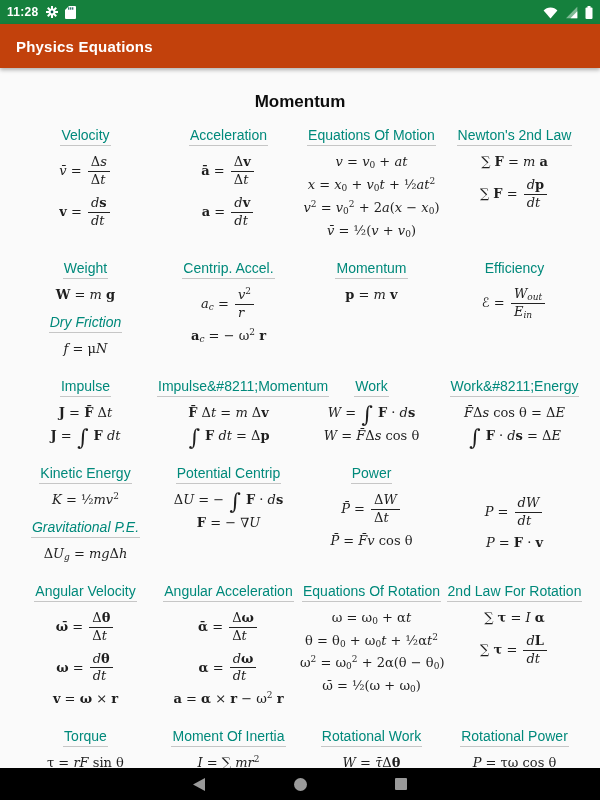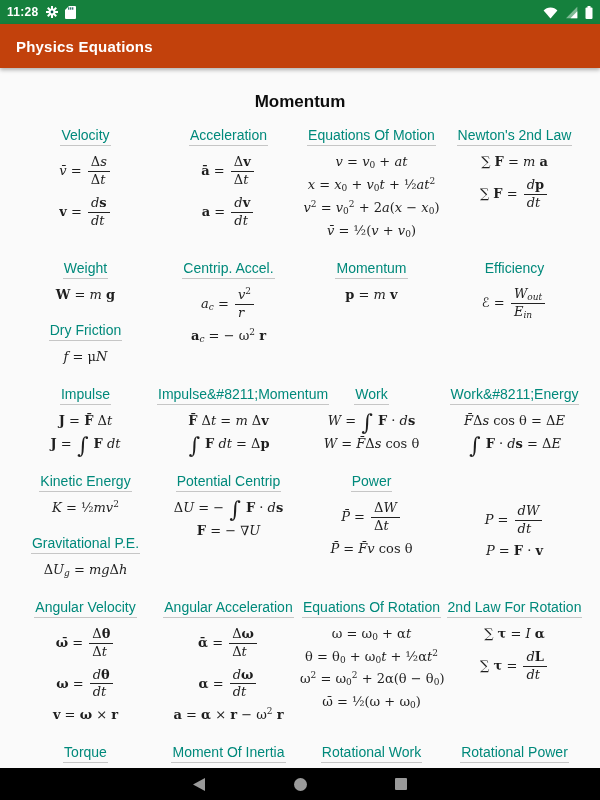--- a/index.html
+++ b/index.html
@@ -36,21 +36,21 @@
     display:grid; grid-template-columns:repeat(4,1fr);
     align-items:start; margin-bottom:13px;
   }
   .cell { text-align:center; min-width:0; }
   .cell.pad-top { padding-top:25px; }
   .card-title {
     display:inline-block; color:#00897b; font-size:14px; line-height:1.15;
     white-space:nowrap; padding:0 1px 2px; margin:0 0 2px; cursor:pointer;
   }
   .card-title.u { border-bottom:1px solid #c6c6c6; }
-  .block + .block .card-title { margin-top:12px; }
+  .block + .block .card-title { margin-top:4px;font-style:italic; }
   .formula {
     font-family:"DejaVu Serif", serif; font-size:13px; color:#1e1e1e;
     margin:6px 0; line-height:1.3; white-space:nowrap;
   }
   .formula b { font-weight:700; }
   .formula sub { font-size:9px; vertical-align:-2px; line-height:0; }
   .formula sup { font-size:9px; vertical-align:5px; line-height:0; }
   .fr { display:inline-block; vertical-align:middle; text-align:left; line-height:1.15; margin:1px 2px; }
   .fr .nu { display:block; border-bottom:1px solid #222; padding:0 3px 1px; }
   .fr .de { display:block; padding:1px 3px 0; }

